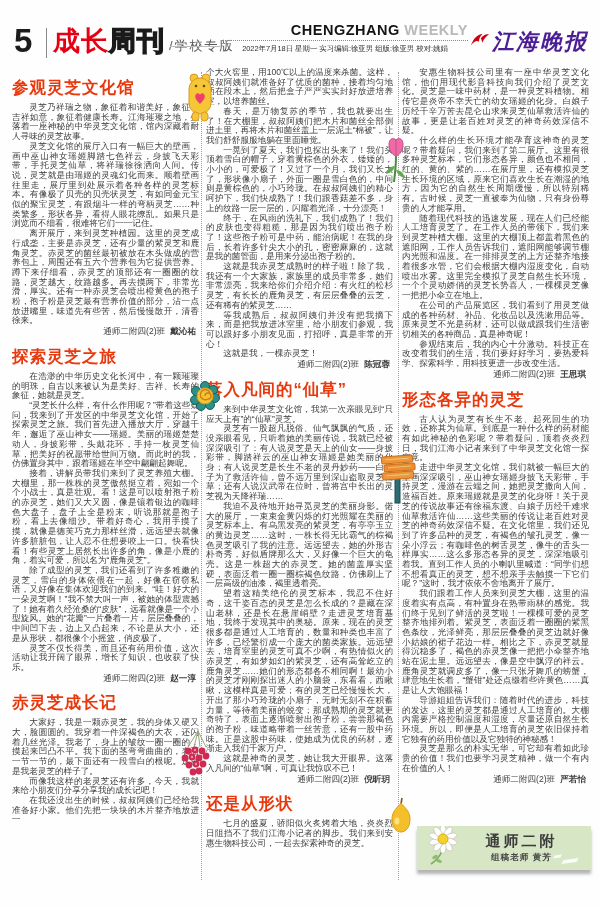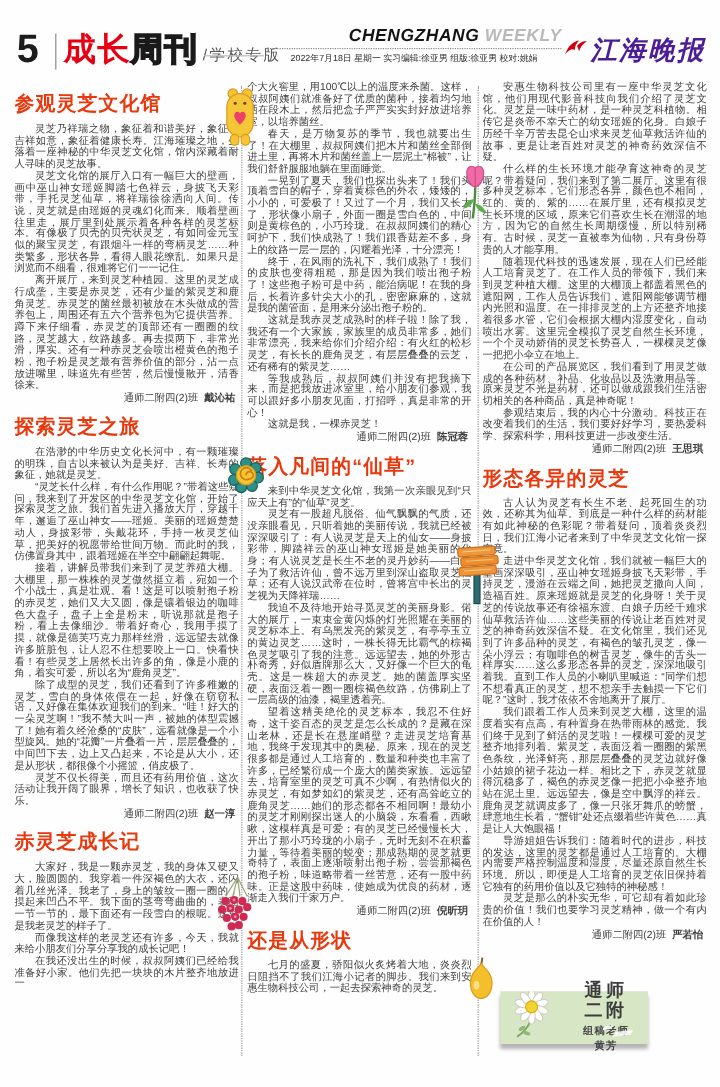--- a/index.html
+++ b/index.html
@@ -8,21 +8,21 @@
   
   .pageno{position:absolute;left:14px;top:24px;font-size:33px;font-weight:800;color:#1c1c1c;line-height:34px;}
   .mast-vline{position:absolute;left:46px;top:28px;width:1px;height:30px;background:#8a8a8a;}
   .mast{position:absolute;left:53px;top:25px;white-space:nowrap;line-height:32px;}
   .mast .red{font-size:27px;font-weight:900;color:#e60012;letter-spacing:1px;}
   .mast .outline{font-size:27px;font-weight:700;color:#ffffff;-webkit-text-stroke:1.4px #1a1a1a;letter-spacing:1px;}
   .mast .edition{font-size:13px;color:#5a5a5a;letter-spacing:2px;margin-left:4px;}
   .mast-rule{position:absolute;left:170px;top:46px;width:50px;height:1px;background:#bdbdbd;}
   .enblock{position:absolute;left:222px;top:22px;width:246px;}
   .enline{font-size:14.5px;font-weight:800;text-align:right;color:#141414;letter-spacing:.5px;
-          border-bottom:1px dotted #8a8a8a;padding-bottom:2px;font-style:italic;}
+          border-bottom:1px dotted #8a8a8a;padding-bottom:2px;}
   .enline .gray{color:#b9b9b9;}
   .dateline{font-size:7.4px;color:#2e2e2e;text-align:center;padding-top:3px;white-space:nowrap;}
   .logo{position:absolute;left:468px;top:27px;display:flex;align-items:center;}
   .logo .brand{font-family:"Liberation Serif",serif;font-style:italic;font-weight:700;
                font-size:22px;color:#4c1d95;letter-spacing:2px;margin-left:2px;}
   
   .col{position:absolute;top:68px;width:187px;font-size:8.6px;line-height:9.7px;color:#3d3d3d;
        text-align:justify;overflow:hidden;}
   #col1{left:12px;height:820px;}
   #col2{left:206px;height:820px;}
@@ -34,22 +34,22 @@
   .au{margin:1px 3px 2px 0;text-align:right;}
   .au .nm{font-weight:700;margin-left:5px;}
   .divider{position:absolute;top:72px;height:808px;width:0;border-left:1px dotted #9c9c9c;}
   #div1{left:201px;} #div2{left:398px;}
   
   .deco{position:absolute;}
   #deco-bear{left:185px;top:70px;} #deco-flower{left:190px;top:379px;}
   #deco-berry{left:180px;top:729px;} #deco-tulip{left:384px;top:136px;}
   #deco-sign{left:379px;top:451px;} #deco-pear{left:387px;top:795px;}
   
-  .greenbox{position:absolute;left:417px;top:826px;width:123px;height:44px;background:#d7e6c5;
-            display:flex;align-items:center;box-shadow:0 4px 3px rgba(90,90,90,.45);gap:18px;}
+  .greenbox{position:absolute;left:417px;top:826px;width:174px;height:44px;background:#d7e6c5;
+            display:flex;align-items:center;box-shadow:0 4px 3px rgba(90,90,90,.45);}
   .greenbox .daisy{margin-left:5px;flex:0 0 auto;}
   .gb-text{flex:1;text-align:center;padding-right:10px;}
   .gb-school{font-family:"Liberation Serif",serif;font-weight:700;font-size:15px;color:#3c3c3c;letter-spacing:3px;line-height:17px;}
   .gb-org{font-size:8.6px;font-weight:700;color:#454545;letter-spacing:1px;margin-top:2px;}
   .gb-accent{position:absolute;background:#fff;opacity:.85;}
   .gb-a1{right:14px;bottom:7px;width:14px;height:4px;transform:skewX(-35deg) rotate(-8deg);}
   .gb-a2{right:30px;bottom:12px;width:7px;height:3px;transform:skewX(-35deg) rotate(-8deg);}
 </style>
 </head>
 <body>
@@ -101,20 +101,21 @@
     <p class="p">终于，在风雨的洗礼下，我们成熟了！我们的皮肤也变得粗糙，那是因为我们喷出孢子粉了！这些孢子粉可是中药，能治病呢！在我的身后，长着许多针尖大小的孔，密密麻麻的，这就是我的菌管面，是用来分泌出孢子粉的。</p>
     <p class="p">这就是我赤灵芝成熟时的样子啦！除了我，我还有一个大家族，家族里的成员非常多，她们非常漂亮，我来给你们介绍介绍：有火红的松杉灵芝，有长长的鹿角灵芝，有层层叠叠的云芝，还有稀有的紫灵芝……</p>
     <p class="p">等我成熟后，叔叔阿姨们并没有把我摘下来，而是把我放进冰室里，给小朋友们参观，我可以跟好多小朋友见面，打招呼，真是非常的开心！</p>
     <p class="p">这就是我，一棵赤灵芝！</p>
     <p class="au"><span>通师二附四(2)班</span><span class="nm">陈冠蓉</span></p>
     <h2 class="t">落入凡间的“仙草”</h2>
     <p class="p">来到中华灵芝文化馆，我第一次亲眼见到“只应天上有”的“仙草”灵芝。</p>
     <p class="p">灵芝有一股超凡脱俗、仙气飘飘的气质，还没亲眼看见，只听着她的美丽传说，我就已经被深深吸引了：有人说灵芝是天上的仙女——身披彩带，脚踏祥云的巫山神女瑶姬是她美丽的化身；有人说灵芝是长生不老的灵丹妙药——白娘子为了救活许仙，曾不远万里到深山盗取灵芝仙草；还有人说汉武帝在位时，曾将宫中长出的灵芝视为天降祥瑞……</p>
     <p class="p">我迫不及待地开始寻觅灵芝的美丽身影。偌大的展厅，一束束金黄闪烁的灯光照耀在美丽的灵芝标本上。有乌黑发亮的紫灵芝，有亭亭玉立的黄边灵芝……这时，一株长得无比霸气的棕褐色灵芝吸引了我的注意。远远望去，她的外形古朴奇秀，好似盾牌那么大，又好像一个巨大的龟壳。这是一株超大的赤灵芝。她的菌盖厚实坚硬，表面泛着一圈一圈棕褐色纹路，仿佛刷上了一层高级的油漆，褐里透着亮。</p>
     <p class="p">望着这精美绝伦的灵芝标本，我忍不住好奇，这千姿百态的灵芝是怎么长成的？是藏在深山老林，还是长在悬崖峭壁？走进灵芝培育基地，我终于发现其中的奥秘。原来，现在的灵芝很多都是通过人工培育的，数量和种类也丰富了许多，已经繁衍成一个庞大的菌类家族。远远望去，培育室里的灵芝可真不少啊，有热情似火的赤灵芝，有如梦如幻的紫灵芝，还有高耸屹立的鹿角灵芝……她们的形态都各不相同啊！最幼小的灵芝才刚刚探出迷人的小脑袋，东看看，西瞅瞅，这模样真是可爱；有的灵芝已经慢慢长大，开出了那小巧玲珑的小扇子，无时无刻不在积蓄力量，等待着美丽的蜕变；那成熟期的灵芝就更奇特了，表面上逐渐喷射出孢子粉，尝尝那褐色的孢子粉，味道略带着一丝苦意，还有一股中药味。正是这股中药味，使她成为优良的药材，逐渐走入我们千家万户。</p>
+    <p class="p">这就是神奇的灵芝，她让我大开眼界。这落入凡间的“仙草”啊，可真让我惊叹不已！</p>
     <p class="au"><span>通师二附四(2)班</span><span class="nm">倪昕玥</span></p>
     <h2 class="t">还是从形状</h2>
     <p class="p">七月的盛夏，骄阳似火炙烤着大地，炎炎烈日阻挡不了我们江海小记者的脚步。我们来到安惠生物科技公司，一起去探索神奇的灵芝。</p>
   </div>
 
   <div class="col" id="col3">
     <p class="p">安惠生物科技公司里有一座中华灵芝文化馆，他们用现代影音科技向我们介绍了灵芝文化。灵芝是一味中药材，是一种灵芝科植物。相传它是炎帝不幸夭亡的幼女瑶姬的化身。白娘子历经千辛万苦去昆仑山求来灵芝仙草救活许仙的故事，更是让老百姓对灵芝的神奇药效深信不疑。</p>
     <p class="p">什么样的生长环境才能孕育这神奇的灵芝呢？带着疑问，我们来到了第二展厅。这里有很多种灵芝标本，它们形态各异，颜色也不相同，红的、黄的、紫的……在展厅里，还有模拟灵芝生长环境的区域，原来它们喜欢生长在潮湿的地方，因为它的自然生长周期缓慢，所以特别稀有。古时候，灵芝一直被奉为仙物，只有身份尊贵的人才能享用。</p>
     <p class="p">随着现代科技的迅速发展，现在人们已经能人工培育灵芝了。在工作人员的带领下，我们来到灵芝种植大棚。这里的大棚顶上都盖着黑色的遮阳网，工作人员告诉我们，遮阳网能够调节棚内光照和温度。在一排排灵芝的上方还整齐地接着很多水管，它们会根据大棚内湿度变化，自动喷出水雾。这里完全模拟了灵芝自然生长环境，一个个灵动娇俏的灵芝长势喜人，一棵棵灵芝像一把把小伞立在地上。</p>
     <p class="p">在公司的产品展览区，我们看到了用灵芝做成的各种药材、补品、化妆品以及洗漱用品等。原来灵芝不光是药材，还可以做成跟我们生活密切相关的各种商品，真是神奇呢！</p>

